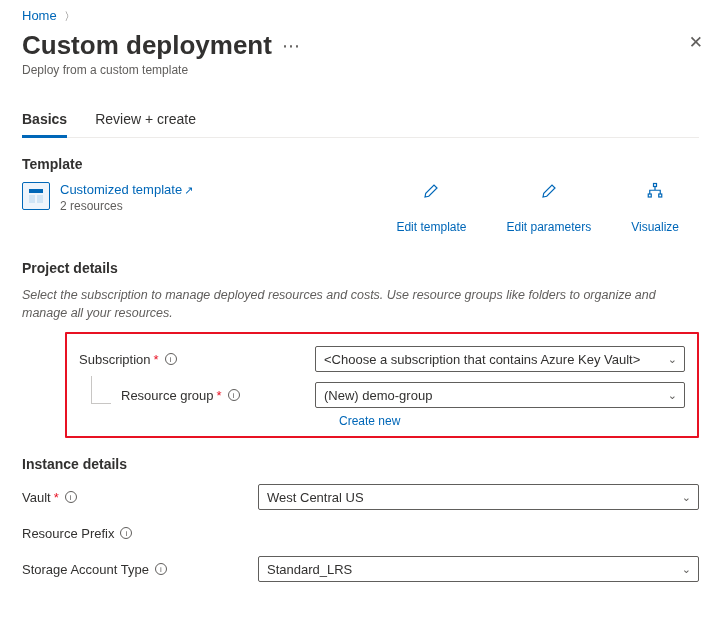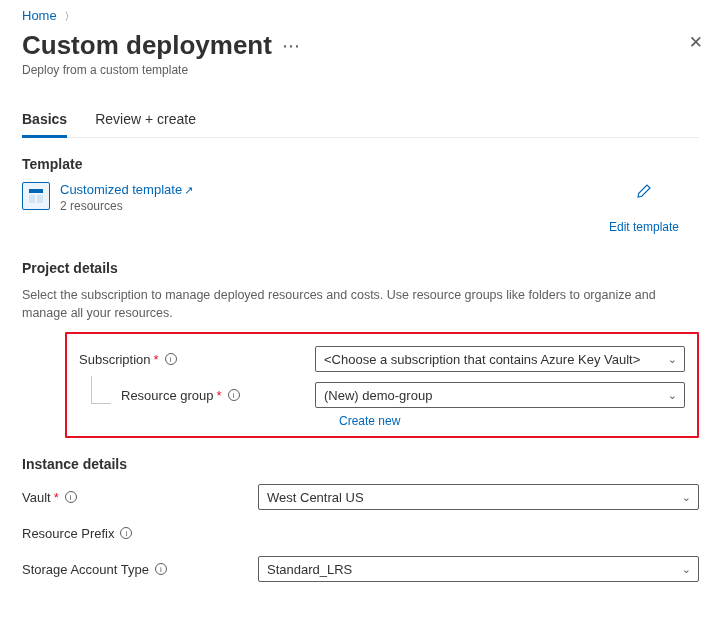--- a/index.html
+++ b/index.html
@@ -28,21 +28,21 @@
   .section-heading { font-weight: 600; font-size: 14px; margin-top: 18px; margin-bottom: 10px; }
   .template-row { display: flex; align-items: flex-start; justify-content: space-between; }
   .template-left { display: flex; align-items: flex-start; gap: 10px; }
   .tmpl-icon-box { width: 28px; height: 28px; border: 1px solid #0067b8; border-radius: 2px; display: flex; align-items: center; justify-content: center; background: #eef4fb; }
   .tmpl-link { color: #0067b8; font-size: 13px; text-decoration: none; }
   .tmpl-ext { font-size: 11px; margin-left: 2px; }
   .tmpl-sub { font-size: 12px; color: #605e5c; margin-top: 2px; }
   .actions { display: flex; gap: 40px; margin-right: 20px; }
   .action { display: flex; flex-direction: column; align-items: center; gap: 20px; color: #0067b8; cursor: pointer; font-size: 12px; }
   .action svg { width: 18px; height: 18px; }
-  .desc { color: #605e5c; font-size: 12.5px; line-height: 1.45; margin-top: 10px; max-width: 640px; }
+  .desc { color: #605e5c; font-size: 12.5px; line-height: 1.45; margin-top: 10px; max-width: 640px; font-style: italic; }
   .redbox { border: 2px solid #e81123; padding: 10px 12px 2px 12px; margin-top: 10px; border-radius: 1px; margin-left: 43px; }
   .field-row { display: flex; align-items: center; margin-bottom: 6px; min-height: 30px; }
   .field-label { width: 236px; display: flex; align-items: center; font-size: 13px; }
   .field-label.indent { padding-left: 42px; position: relative; }
   .elbow { position: absolute; left: 12px; top: -12px; width: 20px; height: 28px; border-left: 1px solid #c8c6c4; border-bottom: 1px solid #c8c6c4; }
   .req { color: #e81123; margin-left: 3px; }
   .info-ic { margin-left: 6px; width: 12px; height: 12px; border: 1px solid #605e5c; border-radius: 50%; display: inline-flex; align-items: center; justify-content: center; font-size: 8px; color: #605e5c; }
   .field-control { flex: 1; position: relative; }
   .select { width: 100%; height: 26px; border: 1px solid #605e5c; border-radius: 2px; padding: 0 26px 0 8px; background: #fff; font-size: 13px; color: #323130; appearance: none; }
   .chevron-down { position: absolute; right: 8px; top: 50%; transform: translateY(-50%); pointer-events: none; color: #605e5c; font-size: 11px; }
@@ -89,20 +89,37 @@
         </a>
         <div class="tmpl-sub">2 resources</div>
       </div>
     </div>
     <div class="actions">
       <div class="action">
         <svg viewBox="0 0 24 24">
             <path fill="none" stroke="#0067b8" stroke-width="1.6" d="M4 20l1-5L16 4l4 4L9 19l-5 1z"></path>
           </svg>
         <span>Edit template</span>
+      </div>
+      <div class="action">
+        <svg viewBox="0 0 24 24">
+            <path fill="none" stroke="#0067b8" stroke-width="1.6" d="M4 20l1-5L16 4l4 4L9 19l-5 1z"></path>
+          </svg>
+        <span>Edit parameters</span>
+      </div>
+      <div class="action">
+        <svg viewBox="0 0 24 24">
+            <g fill="none" stroke="#0067b8" stroke-width="1.6">
+              <rect x="10" y="2" width="4" height="4"></rect>
+              <rect x="3" y="16" width="4" height="4"></rect>
+              <rect x="17" y="16" width="4" height="4"></rect>
+              <path d="M12 6v5M12 11H5v5M12 11h7v5"></path>
+            </g>
+          </svg>
+        <span>Visualize</span>
       </div>
     </div>
   </div>
 
   <div class="section-heading" style="margin-top:26px">Project details</div>
   <div class="desc">Select the subscription to manage deployed resources and costs. Use resource groups like folders to organize and manage all your resources.</div>
 
   <div class="redbox">
     <div class="field-row">
       <div class="field-label">

